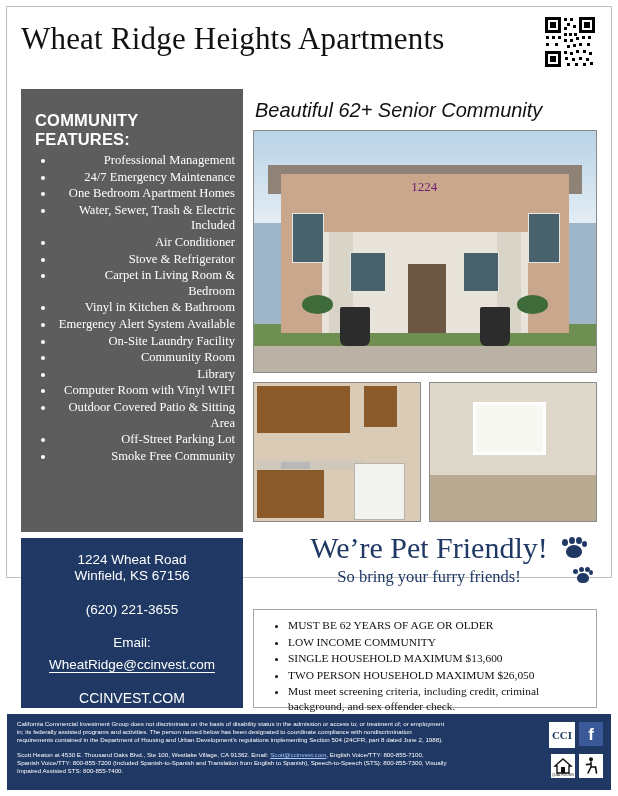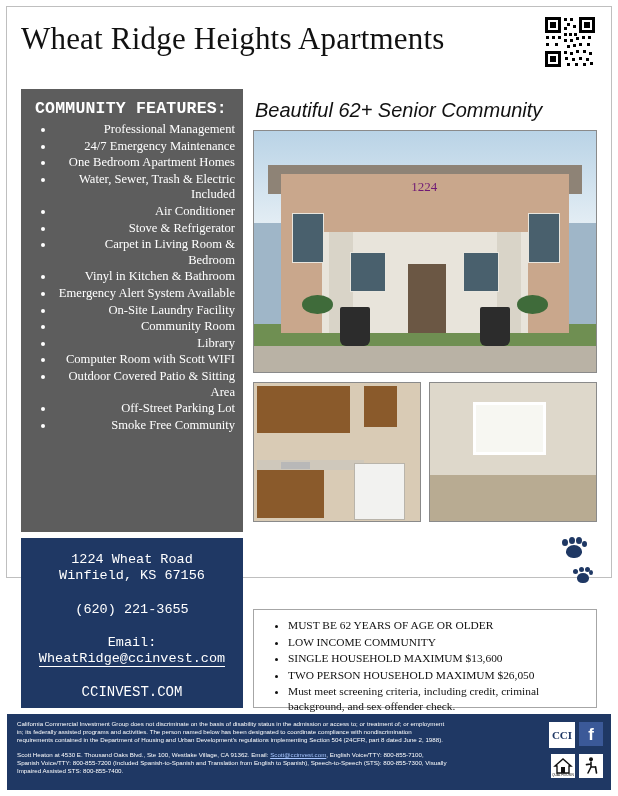--- a/index.html
+++ b/index.html
@@ -24,39 +24,39 @@
     background:#fff;
   }
   .qr svg{display:block;}
 
   
   .features{
     position:absolute;left:14px;top:82px;width:222px;height:443px;
     background:#5d5d5d;color:#fff;box-sizing:border-box;padding:10px 8px 8px 8px;
   }
   .features h2{
-    margin:0 0 4px 6px;font-size:16.5px;font-family:Liberation Mono, monospace;
+    margin:12px 0 4px 6px;font-size:16.5px;font-family:Liberation Sans, sans-serif;
     font-weight:bold;letter-spacing:.2px;
   }
   .features ul{margin:4px 0 0 0;padding-left:26px;text-align:right;}
   .features li{
     font-size:12.6px;line-height:15.6px;margin-bottom:1px;
     font-family:"Liberation Serif", serif;
   }
 
   .contact{
     position:absolute;left:14px;top:531px;width:222px;height:170px;
     background:#1f3864;color:#fff;box-sizing:border-box;
     text-align:center;padding-top:14px;
-    font-family:Liberation Mono, monospace;
+    font-family:Liberation Sans, sans-serif;
   }
   .contact .addr{font-size:13.5px;line-height:16px;}
   .contact .phone{font-size:13.5px;margin-top:18px;}
   .contact .emlbl{font-size:13.5px;margin-top:18px;}
-  .contact .email{font-size:13.5px;margin-top:1px;}
+  .contact .email{font-size:13.5px;margin-top:7px;}
   .contact .web{font-size:14px;margin-top:18px;}
   .contact .email span{border-bottom:1px solid #fff;}
 
   
   .tagline{
     position:absolute;left:248px;top:92px;width:348px;
     font-family:"Liberation Sans", sans-serif;
     font-style:italic;font-size:20px;color:#111;
   }
 
@@ -211,21 +211,21 @@
         <li>One Bedroom Apartment Homes</li>
         <li>Water, Sewer, Trash &amp; Electric Included</li>
         <li>Air Conditioner</li>
         <li>Stove &amp; Refrigerator</li>
         <li>Carpet in Living Room &amp; Bedroom</li>
         <li>Vinyl in Kitchen &amp; Bathroom</li>
         <li>Emergency Alert System Available</li>
         <li>On-Site Laundry Facility</li>
         <li>Community Room</li>
         <li>Library</li>
-        <li>Computer Room with Scott WIFI</li>
+        <li>Computer Room with Vinyl WIFI</li>
         <li>Outdoor Covered Patio &amp; Sitting Area</li>
         <li>Off-Street Parking Lot</li>
         <li>Smoke Free Community</li>
       </ul>
     </div>
 
     <div class="contact">
       <div class="addr">1224 Wheat Road</div>
       <div class="addr">Winfield, KS 67156</div>
       <div class="phone">(620) 221-3655</div>
@@ -265,20 +265,24 @@
       <div class="sink" style="left:16%;top:57%;width:18%;height:5%"></div>
       <div class="stove" style="left:60%;top:58%;width:30%;height:40%"></div>
       <div class="kcab" style="left:66%;top:2%;width:20%;height:30%"></div>
     </div>
     <div class="photo-sub2">
       <div class="rwall"></div>
       <div class="rfloor"></div>
       <div class="rwin" style="left:26%;top:14%;width:40%;height:34%"></div>
     </div>
 
+    <div class="pet">
+      <div class="l1">We’re Pet Friendly!</div>
+      <div class="l2">So bring your furry friends!</div>
+    </div>
     <div class="paw" style="left:554px;top:530px;width:26px;height:24px;">
       <div class="pad" style="left:5px;top:8px;width:16px;height:13px;border-radius:50% 50% 45% 45%;"></div>
       <div class="pad" style="left:1px;top:2px;width:6px;height:7px;"></div>
       <div class="pad" style="left:8px;top:0px;width:6px;height:7px;"></div>
       <div class="pad" style="left:15px;top:0px;width:6px;height:7px;"></div>
       <div class="pad" style="left:21px;top:4px;width:5px;height:6px;"></div>
     </div>
     <div class="paw" style="left:566px;top:560px;width:20px;height:18px;">
       <div class="pad" style="left:4px;top:6px;width:12px;height:10px;border-radius:50% 50% 45% 45%;"></div>
       <div class="pad" style="left:0px;top:2px;width:5px;height:5px;"></div>

